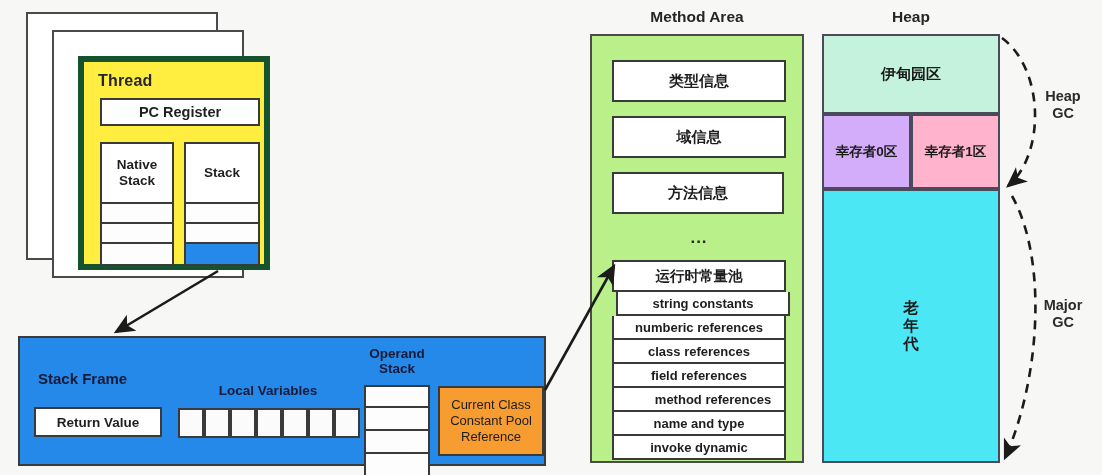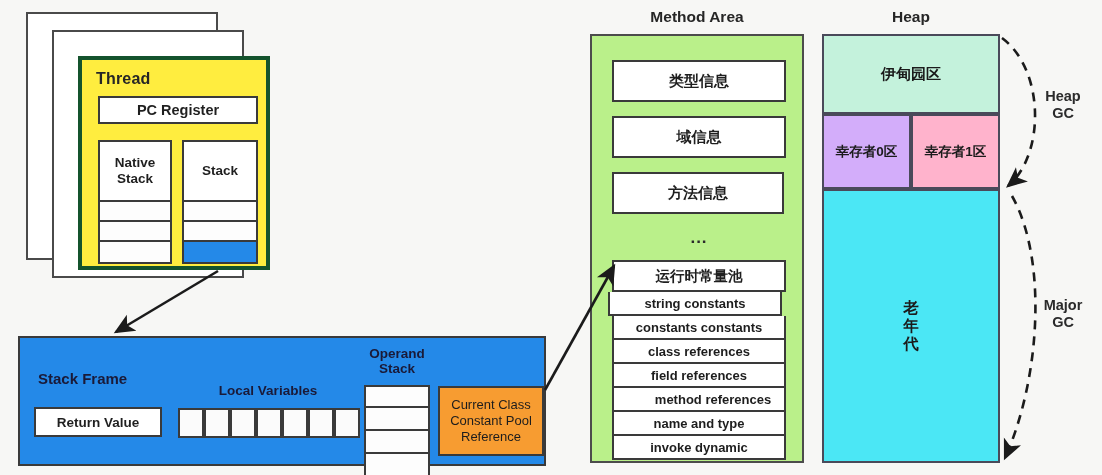--- a/index.html
+++ b/index.html
@@ -31,21 +31,21 @@
     font-weight: bold;
   }
 
   
   .card-back {
     background: #ffffff;
     border: 2px solid #4a4a4a;
   }
   .thread-card {
     background: #FFED3F;
-    border: 4px solid #14532d;
+    border: 6px solid #14532d;
   }
   .thread-title {
     position: absolute;
     left: 14px;
     top: 10px;
     font-size: 16px;
     font-weight: bold;
     color: #262626;
     letter-spacing: .2px;
   }
@@ -254,22 +254,22 @@
   <div class="abs method-area" style="left:590px; top:34px; width:214px; height:429px;">
 
     <div class="abs box ma-item" style="left:20px; top:24px; width:174px; height:42px;">类型信息</div>
     <div class="abs box ma-item" style="left:20px; top:80px; width:174px; height:42px;">域信息</div>
     <div class="abs box ma-item" style="left:20px; top:136px; width:172px; height:42px;">方法信息</div>
 
     <div class="dots" style="left:20px; top:192px; width:174px;">...</div>
 
     <div class="abs box pool-head" style="left:20px; top:224px; width:174px; height:32px;">运行时常量池</div>
 
-    <div class="abs pool-item" style="left:16px; top:256px; width:174px; height:24px;">string constants</div>
-    <div class="abs pool-item" style="left:20px; top:280px; width:174px; height:24px;">constants constants</div>
+    <div class="abs pool-item" style="left:24px; top:256px; width:174px; height:24px;">string constants</div>
+    <div class="abs pool-item" style="left:20px; top:280px; width:174px; height:24px;">numberic references</div>
     <div class="abs pool-item" style="left:20px; top:304px; width:174px; height:24px;">class references</div>
     <div class="abs pool-item" style="left:20px; top:328px; width:174px; height:24px;">field references</div>
     <div class="abs pool-item" style="left:20px; top:352px; width:174px; height:24px;padding-left:28px;">method references</div>
     <div class="abs pool-item" style="left:20px; top:376px; width:174px; height:24px;">name and type</div>
     <div class="abs pool-item" style="left:20px; top:400px; width:174px; height:24px;">invoke dynamic</div>
   </div>
 
   <div class="area-title" style="left:822px; top:8px; width:178px;">Heap</div>
 
   <div class="abs heap-seg eden" style="left:822px; top:34px; width:178px; height:80px;">伊甸园区</div>

